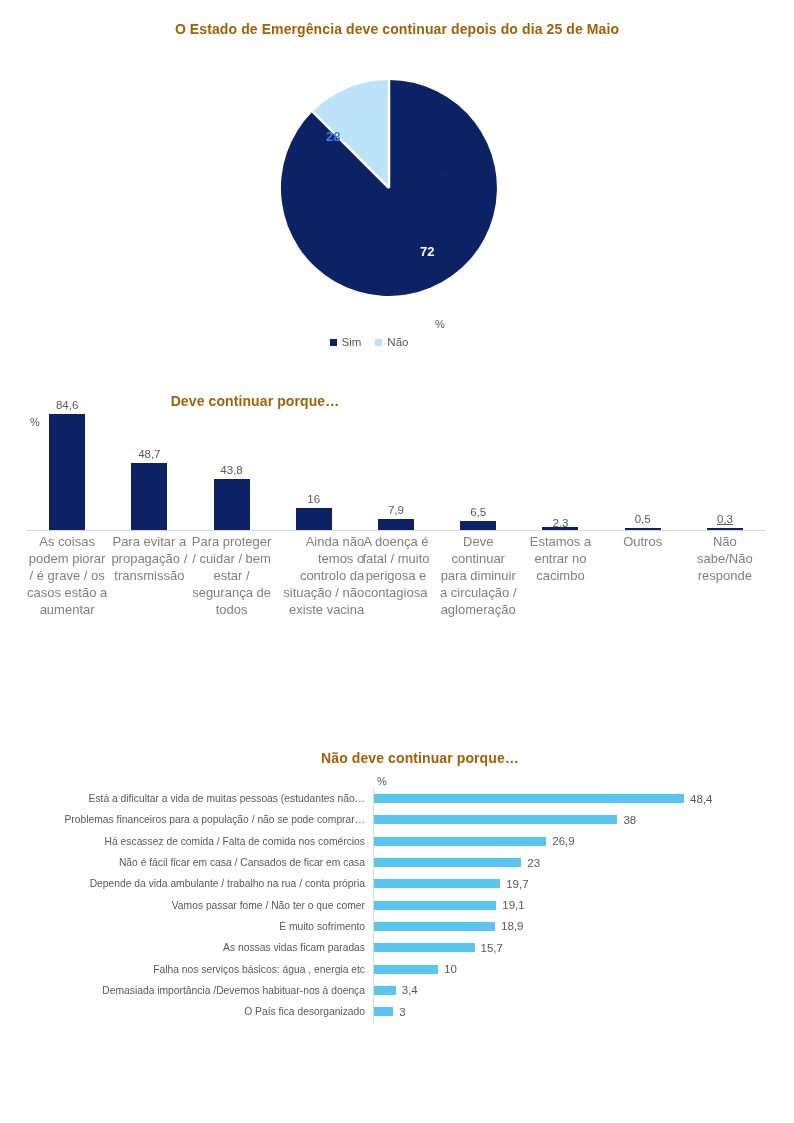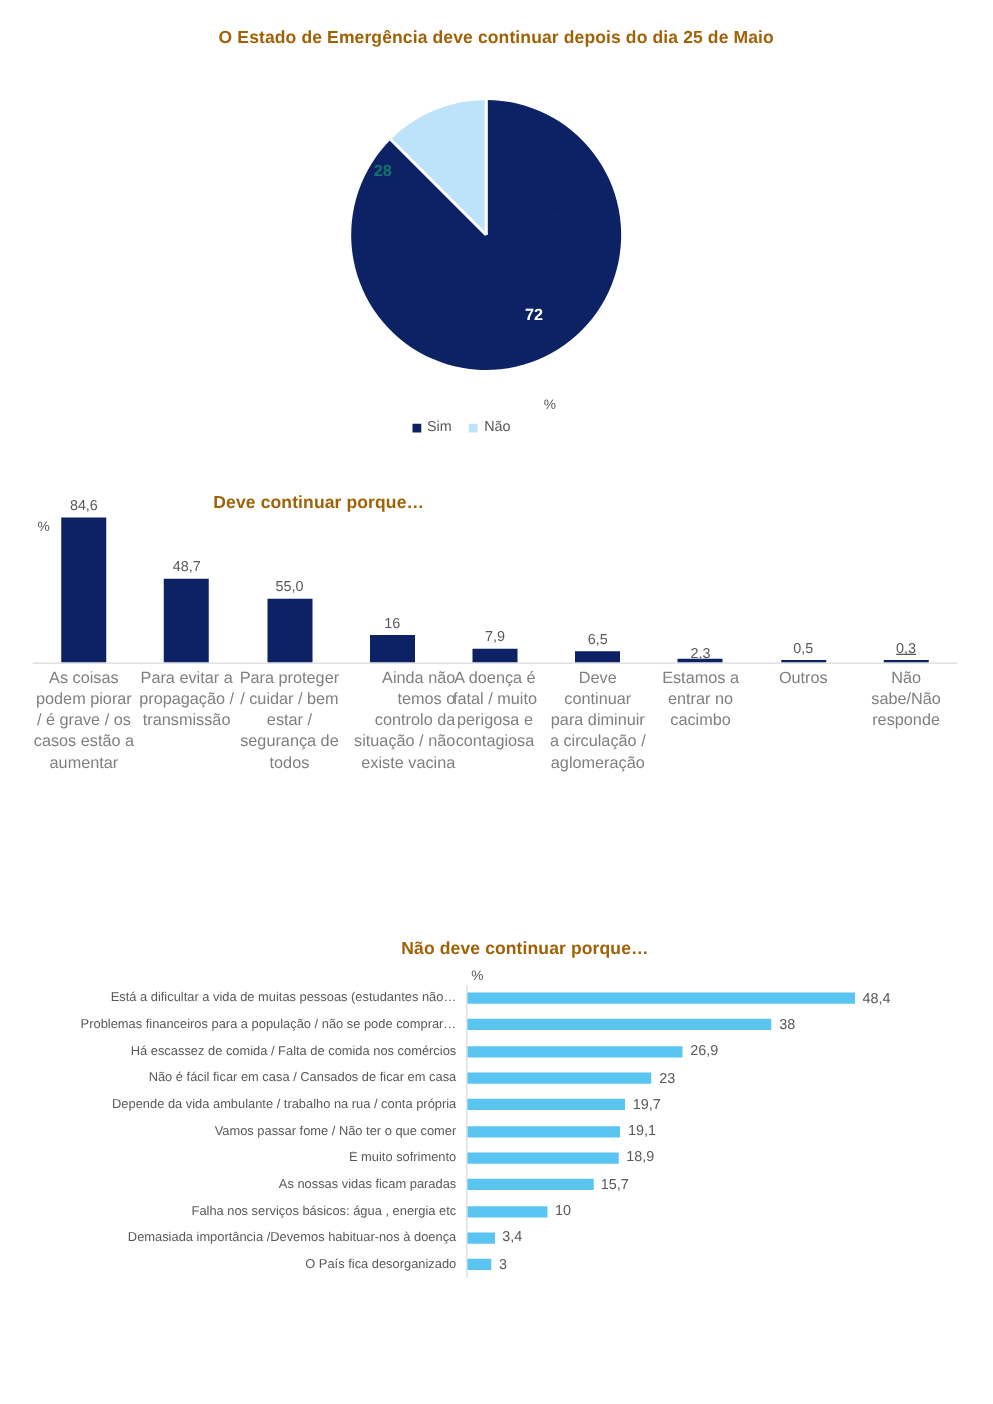--- a/index.html
+++ b/index.html
@@ -51,23 +51,23 @@
     width: 220px;
     height: 220px;
   }
   #pie-svg { display: block; }
   .pie-label {
     position: absolute;
     font-size: 13px;
     font-weight: bold;
   }
   #pie-val-nao {
-    left: 20px;
+    left: 47px;
     top: 51px;
-    color: #0f766e;
+    color: #3b82f6;
     text-align: center;
   }
   #pie-val-sim {
     left: 141px;
     top: 166px;
     color: #ffffff;
   }
   #pie-inner-pct {
     position: absolute;
     left: 441px;
@@ -289,21 +289,21 @@
       <div class="col-slot" style="left: 82.2222px; width: 82.2222px;">
         <div class="col-bar-holder">
           <div class="col-bar" title="Para evitar a propagação / transmissão" style="height: 66.7754px; background: rgb(13, 34, 101);"></div>
         </div>
         <div class="col-value" style="bottom: 69.7754px;">48,7</div>
       </div>
       <div class="col-slot" style="left: 164.444px; width: 82.2222px;">
         <div class="col-bar-holder">
           <div class="col-bar" title="Para proteger / cuidar / bem estar / segurança de todos" style="height: 50.87px; background: rgb(13, 34, 101);"></div>
         </div>
-        <div class="col-value" style="bottom: 53.87px;">55,0</div>
+        <div class="col-value" style="bottom: 53.87px;">43,8</div>
       </div>
       <div class="col-slot" style="left: 246.667px; width: 82.2222px;">
         <div class="col-bar-holder">
           <div class="col-bar" title="Ainda não temos o controlo da situação / não existe vacina" style="height: 21.9385px; background: rgb(13, 34, 101);"></div>
         </div>
         <div class="col-value" style="bottom: 24.9385px;">16</div>
       </div>
       <div class="col-slot" style="left: 328.889px; width: 82.2222px;">
         <div class="col-bar-holder">
           <div class="col-bar" title="A doença é fatal / muito perigosa e contagiosa" style="height: 10.8322px; background: rgb(13, 34, 101);"></div>

